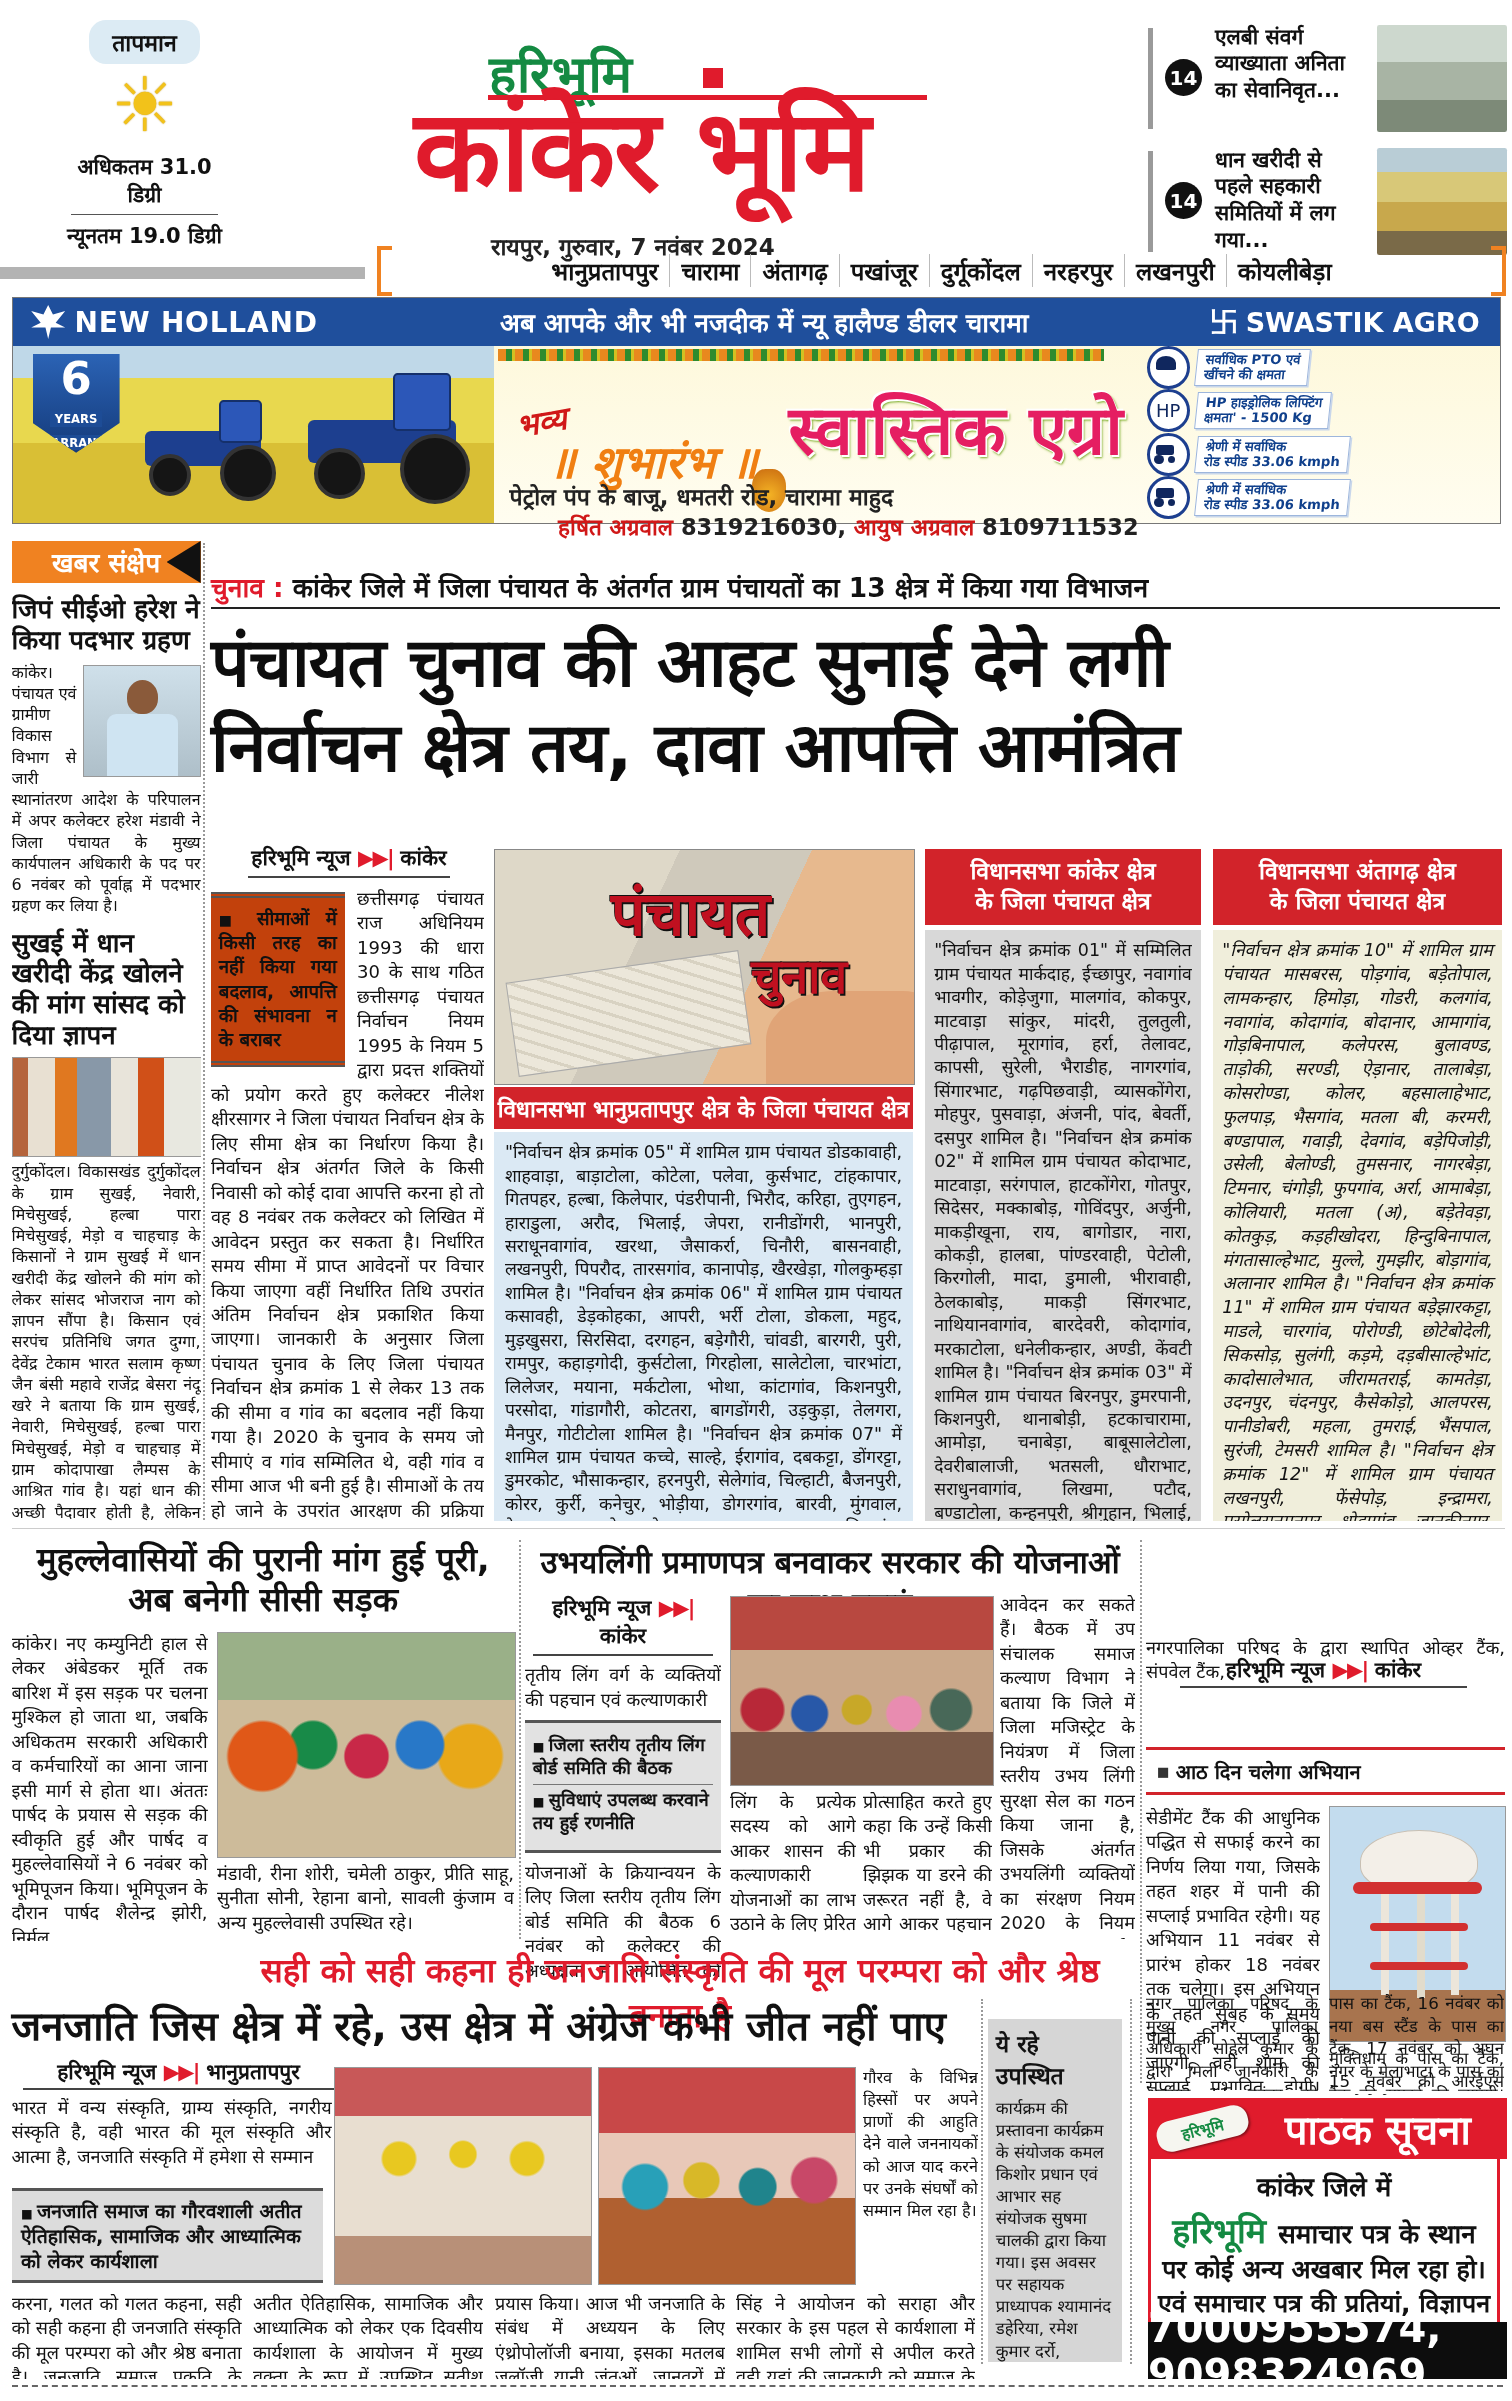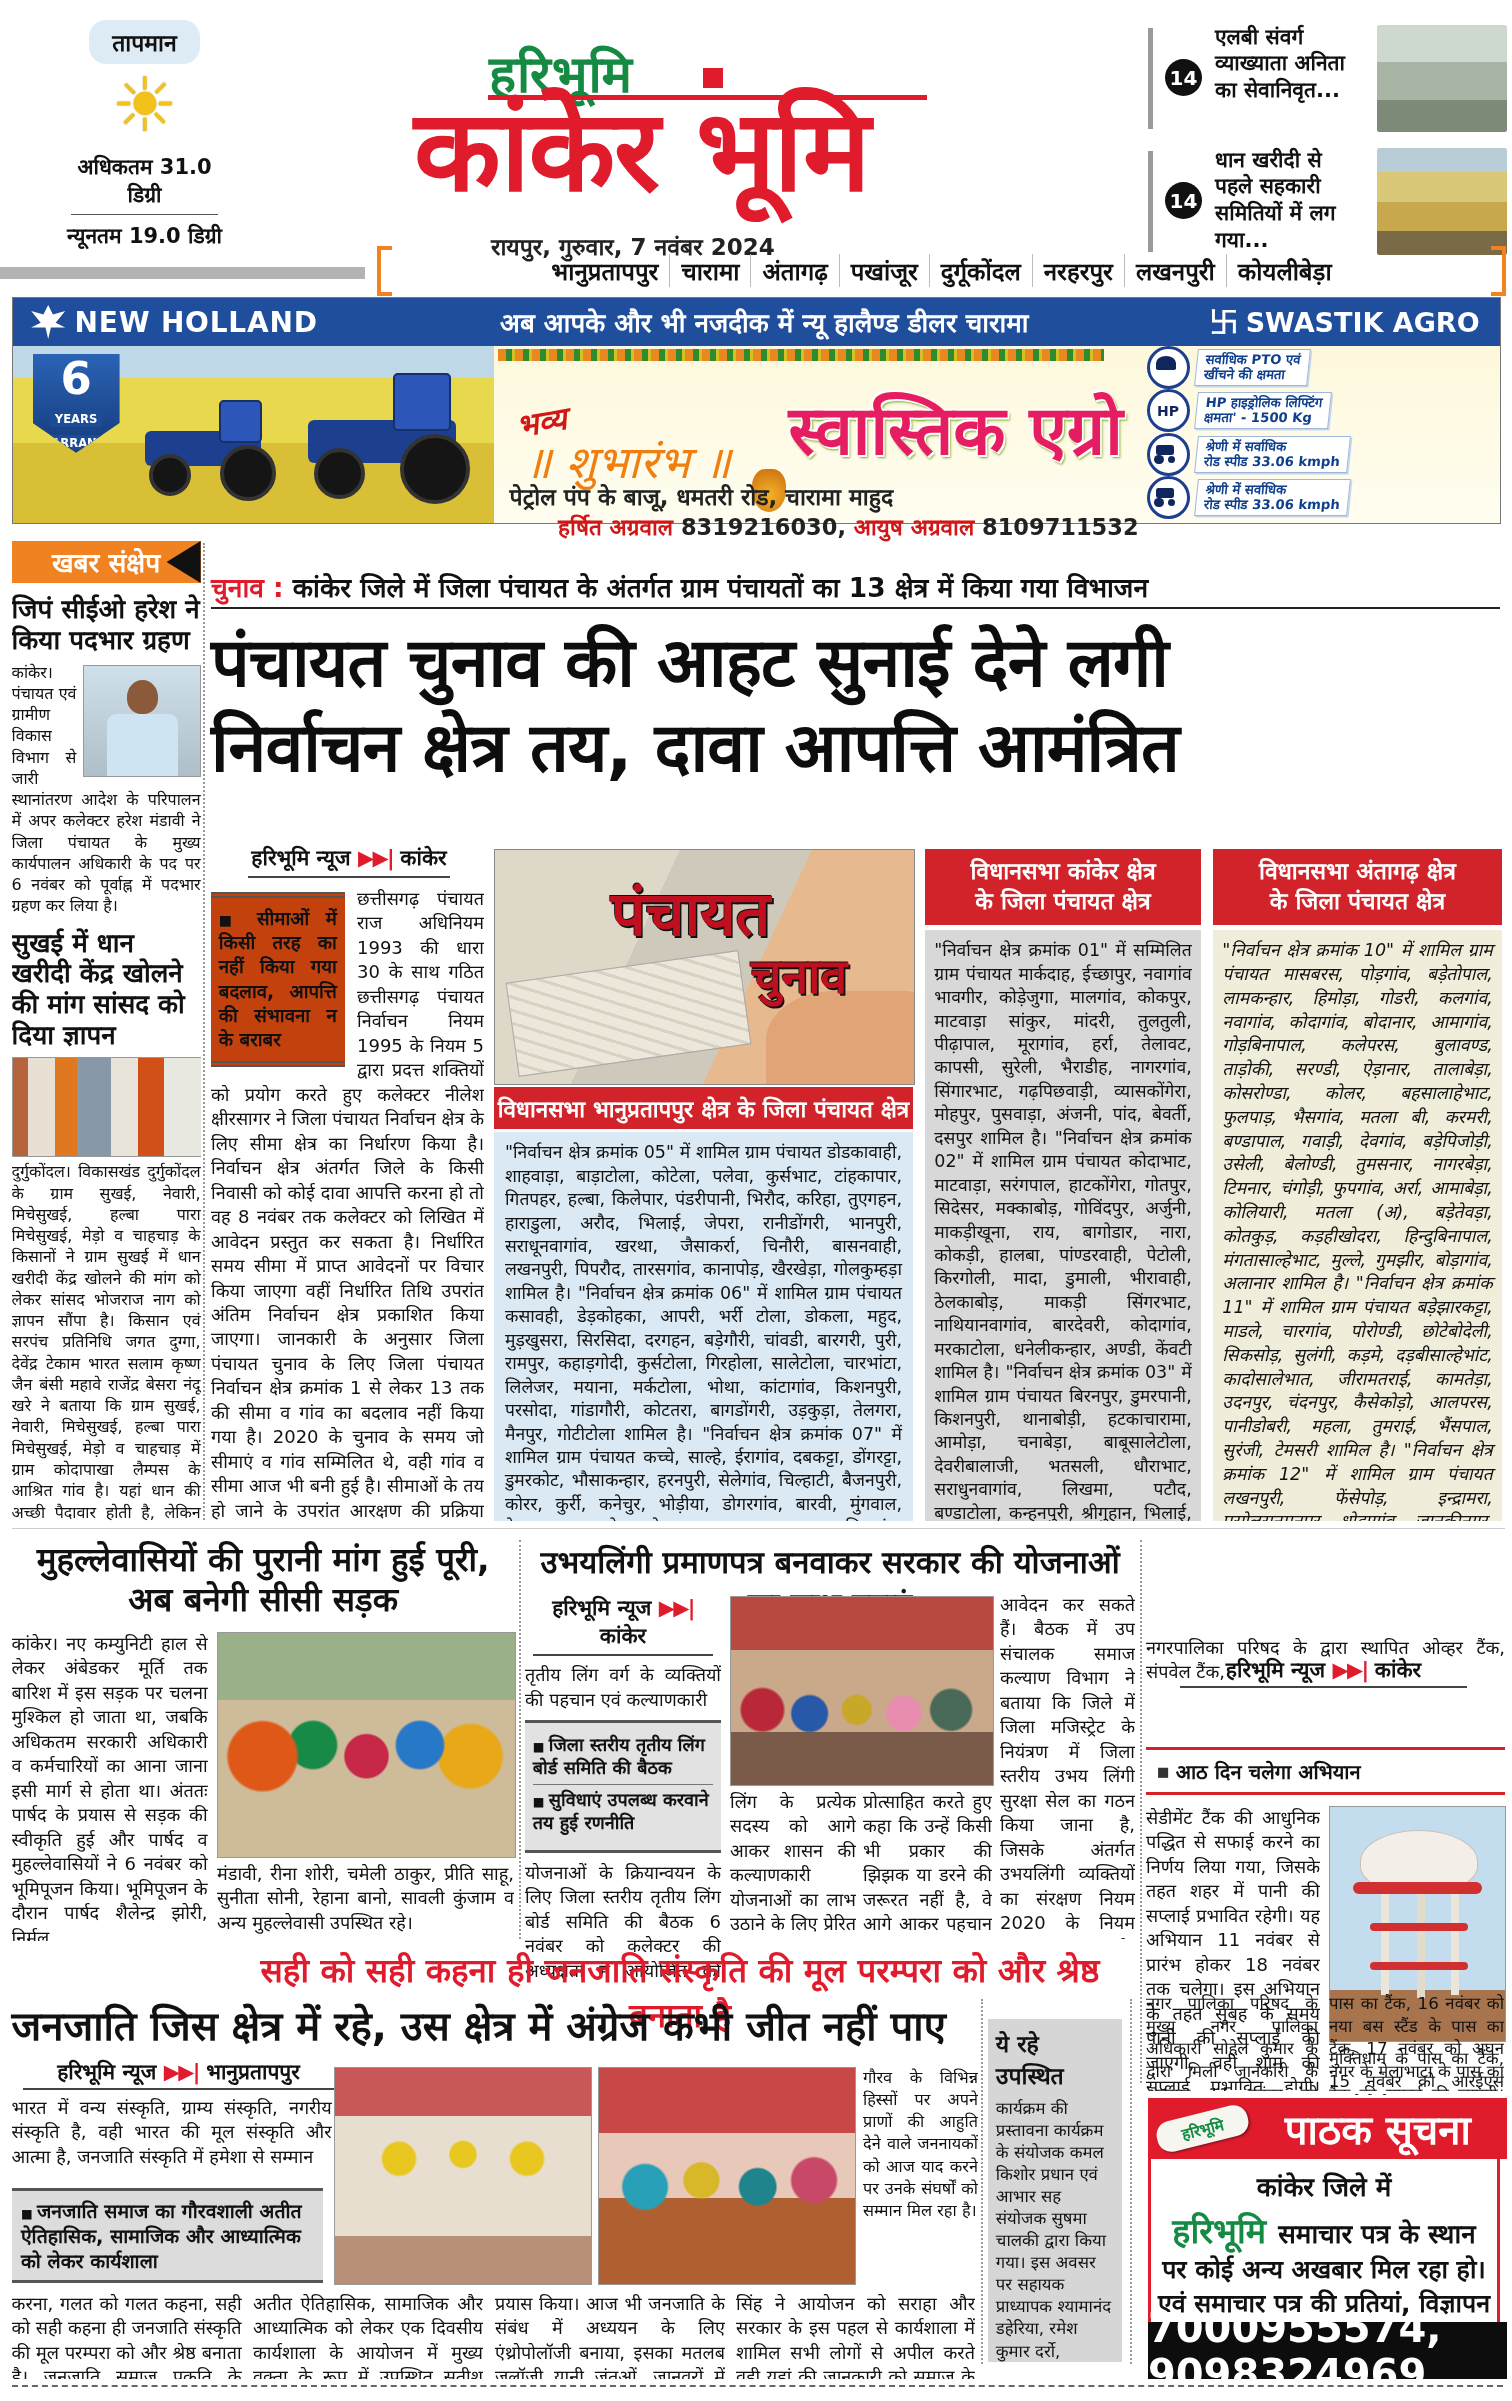--- a/index.html
+++ b/index.html
@@ -58,31 +58,31 @@
           clip-path:polygon(0 0,100% 0,100% 70%,50% 100%,0 70%);display:flex;flex-direction:column;align-items:center;color:#fff;}
   .shield .six{font-size:45px;font-weight:bold;line-height:1.1;}
   .shield .wtxt{font-size:11.6px;font-weight:bold;background:#1d4c96;padding:0.8px 4.7px;margin-top:8px;}
   .tractor{position:absolute;}
   .tr-body{position:absolute;background:#1d3f8f;border-radius:6.2px;}
   .tr-cab{position:absolute;background:#2c57b8;border:2.3px solid #15306b;border-radius:4.7px;}
   .wheel{position:absolute;background:#151515;border-radius:50%;border:4.7px solid #333;}
   .toran{position:absolute;left:485px;top:3.1px;width:606px;height:12.4px;
          background:repeating-linear-gradient(90deg,#e8881e 0 7.8px,#2e8b2e 7.8px 14px,#d4c021 14px 17px);}
   .bhavya{position:absolute;left:503px;top:54px;font-size:31px;font-weight:bold;font-style:italic;color:#d01818;transform:rotate(-10deg);}
-  .shubh{position:absolute;left:512px;top:84px;width:303px;font-size:45px;font-weight:normal;font-style:italic;color:#f07f12;}
+  .shubh{position:absolute;left:536px;top:84px;width:303px;font-size:45px;font-weight:bold;font-style:italic;color:#f07f12;}
   .store{position:absolute;left:776px;top:51px;width:349px;font-size:68px;font-weight:bold;color:#e51e62;
          text-shadow:1.6px 1.6px 0 #fff,-1.6px -1.6px 0 #fff,2.3px 3.1px 2.3px #7a2;line-height:1.0;}
   .kalash{position:absolute;left:739px;top:123px;width:34px;height:43px;background:radial-gradient(circle at 50% 60%,#f4b325,#c96a10);border-radius:40% 40% 50% 50%;}
   .ad-address{position:absolute;left:497px;top:134px;width:621px;font-size:23px;font-weight:bold;color:#222;}
   .ad-contact{position:absolute;left:497px;top:165px;width:629px;font-size:22.5px;font-weight:bold;color:#222;text-align:right;}
   .ad-contact .nm{color:#d01818;}
   .badges{position:absolute;left:1134px;top:0px;width:354px;height:177px;}
   .badge{position:absolute;left:0;width:354px;height:39px;display:flex;align-items:center;gap:6.2px;}
   .badge .circ{width:37px;height:37px;border-radius:50%;background:#fff;border:3.1px solid #1d3f8f;position:relative;flex:none;}
-  .badge .circ .hp{position:absolute;inset:0;display:flex;align-items:center;justify-content:center;font-weight:bold;font-size:14px;color:#10275e;}
+  .badge .circ .hp{position:absolute;inset:0;display:flex;align-items:center;justify-content:center;font-weight:normal;font-size:18px;color:#10275e;}
   .badge .circ .arm{position:absolute;left:6.2px;top:7.8px;width:20px;height:14px;background:#10275e;border-radius:50% 50% 10% 10%;}
   .badge .circ .tbody{position:absolute;left:6.2px;top:9.3px;width:18.6px;height:9.3px;background:#10275e;border-radius:2.3px;}
   .badge .circ .tw1{position:absolute;left:4.7px;top:18.6px;width:9.3px;height:9.3px;background:#10275e;border-radius:50%;}
   .badge .circ .tw2{position:absolute;left:18.6px;top:20px;width:7px;height:7px;background:#10275e;border-radius:50%;}
   .badge .lbl{background:#fff;border:0.8px solid #9db6dc;box-shadow:1.6px 1.6px 0 #c8d6ea;transform:skewX(-6deg);
               padding:2.3px 7.8px;font-size:13.2px;font-weight:bold;color:#10408c;line-height:1.15;white-space:pre-line;}
 
   
   .sb{left:11.6px;top:541px;width:189px;height:981px;overflow:hidden;}
   .sb-head{position:relative;background:#f08221;color:#fff;font-size:26.4px;font-weight:bold;height:42px;}

